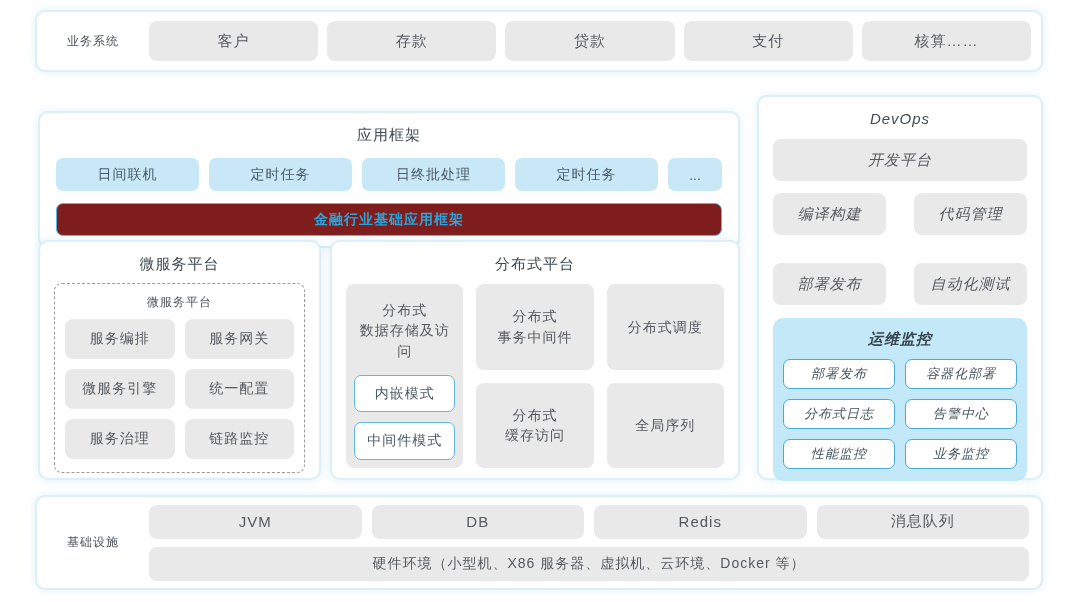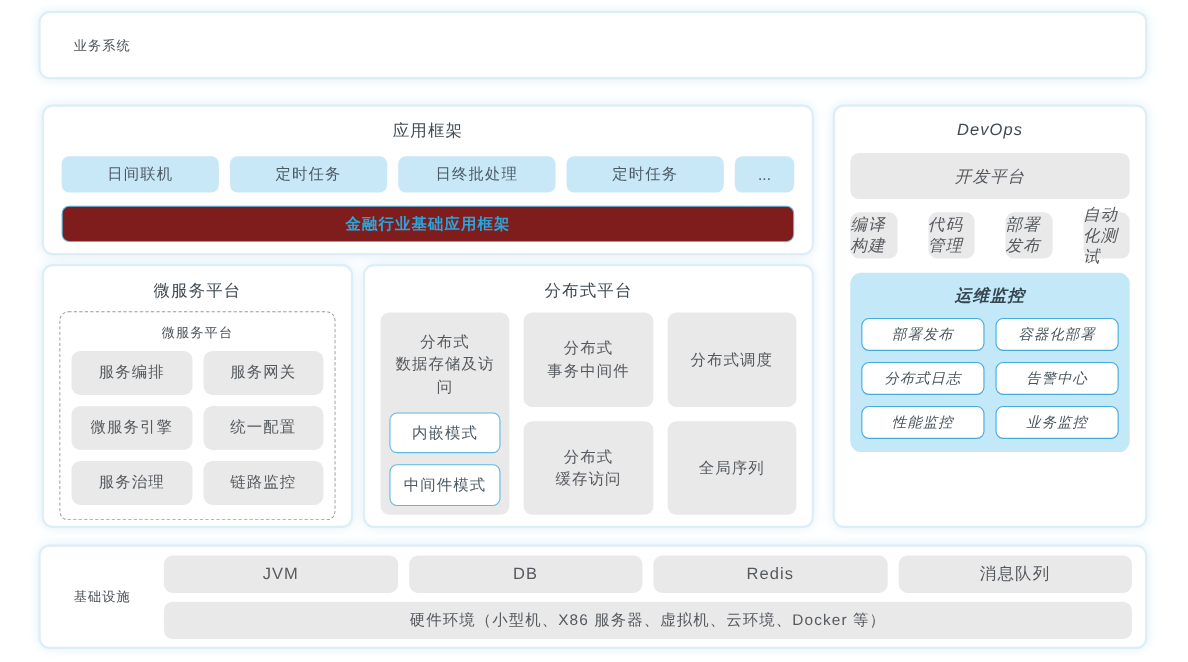--- a/index.html
+++ b/index.html
@@ -30,21 +30,21 @@
   .side-label { width:112px; text-align:center; font-size:12px; color:#494f55; letter-spacing:1px; flex:0 0 112px; }
   .biz-items { flex:1; display:flex; gap:9px; }
   .gray-btn {
     background:#e9e9e9; border-radius:8px;
     display:flex; align-items:center; justify-content:center;
     font-size:15px; color:#55595e; letter-spacing:1px;
   }
   .biz-items .gray-btn { flex:1; height:40px; }
 
   
-  .appfw { left:38px; top:95px; width:702px; height:137px; }
+  .appfw { left:38px; top:111px; width:702px; height:137px; }
   .app-row { display:flex; gap:10px; margin:13px 16px 0; }
   .blue-btn {
     background:#c9e8f7; border-radius:7px; height:33px;
     display:flex; align-items:center; justify-content:center;
     font-size:14px; color:#4c5a64; letter-spacing:1px; flex:1;
   }
   .blue-btn.small { flex:0 0 54px; letter-spacing:0; }
   .base-bar {
     margin:12px 16px 0; height:33px;
     border:1px solid #58b6e3; border-radius:7px; background:#7f1d1d;
@@ -86,21 +86,21 @@
   .mode-box {
     margin-top:10px; height:46px; background:#fff;
     border:1px solid #5fb8e2; border-radius:7px;
     display:flex; align-items:center; justify-content:center;
     font-size:14px; color:#4c5a64; letter-spacing:1px;
   }
 
   
   .devops { left:757px; top:95px; width:286px; height:385px;font-style:italic; }
   .devops-full { margin:12px 14px 0; height:42px; font-size:15px; }
-  .devops-grid { display:grid; grid-template-columns:1fr 1fr 1fr 1fr; gap:28px; margin:12px 14px 0; }
+  .devops-grid { display:grid; grid-template-columns:1fr 1fr; gap:28px; margin:12px 14px 0; }
   .devops-grid .gray-btn { height:42px; font-size:15px; }
   .ops-panel { margin:13px 14px 0; background:#c3e8f8; border-radius:10px; padding:6px 10px 12px; }
   .ops-title { text-align:center; font-size:15px; font-weight:bold; color:#36454f; margin:6px 0 10px; letter-spacing:1px; }
   .ops-grid { display:grid; grid-template-columns:1fr 1fr; gap:10px 10px; }
   .ops-chip {
     height:30px; background:#fff; border:1px solid #44abdc; border-radius:7px;
     display:flex; align-items:center; justify-content:center;
     font-size:13px; color:#45525b; letter-spacing:1px;
   }
 
@@ -116,20 +116,27 @@
     font-size:14px; color:#55595e; letter-spacing:1px;
   }
 </style>
 </head>
 <body>
 
 <div class="page">
 
   <div class="section biz">
     <div class="side-label">业务系统</div>
+    <div class="biz-items">
+      <div class="gray-btn">客户</div>
+      <div class="gray-btn">存款</div>
+      <div class="gray-btn">贷款</div>
+      <div class="gray-btn">支付</div>
+      <div class="gray-btn">核算……</div>
+    </div>
   </div>
 
   <div class="section appfw">
     <div class="section-title">应用框架</div>
     <div class="app-row">
       <div class="blue-btn">日间联机</div>
       <div class="blue-btn">定时任务</div>
       <div class="blue-btn">日终批处理</div>
       <div class="blue-btn">定时任务</div>
       <div class="blue-btn small">...</div>

